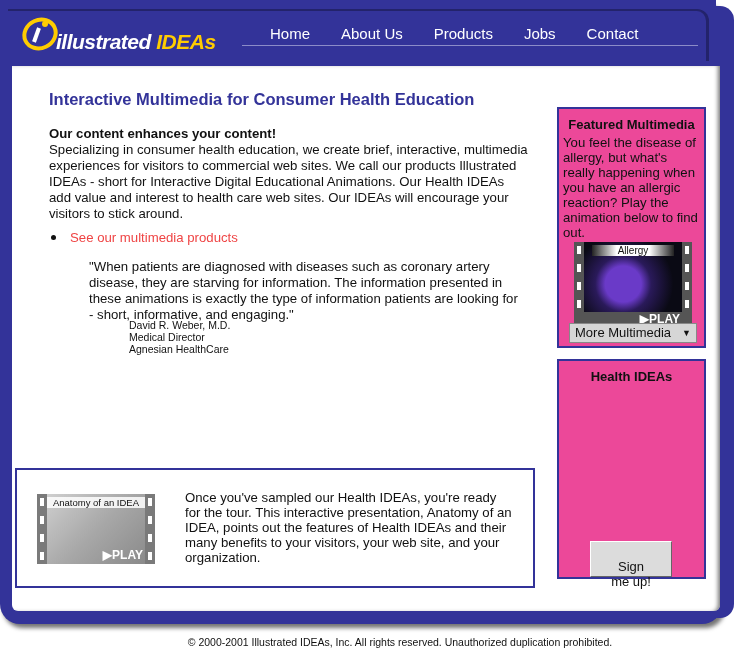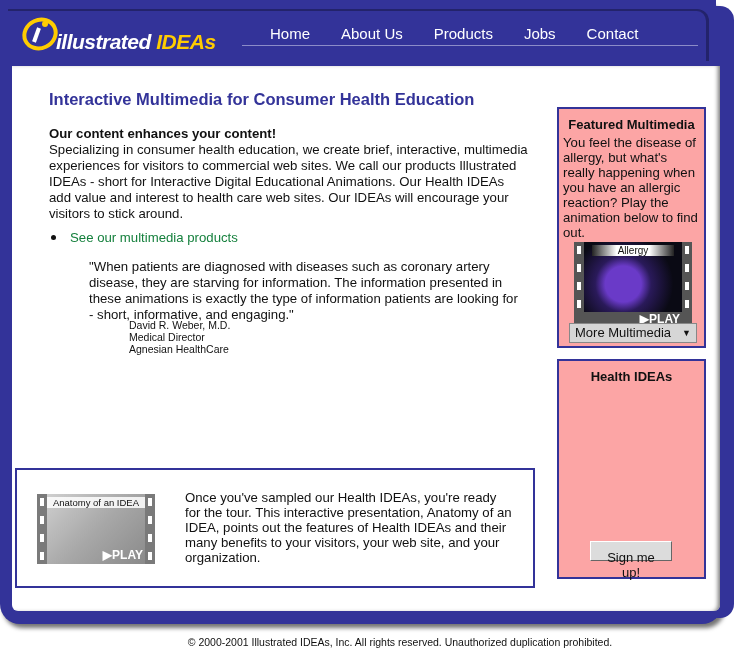--- a/index.html
+++ b/index.html
@@ -14,46 +14,46 @@
   .logo-text { position:absolute; left:36px; top:20px; font-size:21px; font-weight:bold; font-style:italic; color:#ffffff; letter-spacing:-0.5px; white-space:nowrap; }
   .logo-text .ideas { color:#ffcc00; }
   .nav { position:absolute; left:270px; top:25px; display:flex; }
   .nav a { color:#ffffff; text-decoration:none; font-size:15px; margin-right:31px; cursor:pointer; }
   .content { position:absolute; left:12px; top:66px; width:708px; height:545px; background:#ffffff; border-radius:0 0 6px 6px; box-shadow: inset -4px 0 4px -2px #777; }
   .page-title { position:absolute; left:37px; top:24px; font-size:16.5px; font-weight:bold; color:#333399; white-space:nowrap; }
   .intro { position:absolute; left:37px; top:60px; width:480px; font-size:13.2px; line-height:16px; color:#111; }
   .intro b { display:block; font-size:13.2px; }
   .bullet { position:absolute; left:37px; top:164px; font-size:13.2px; color:#333399; }
   .bullet .dot { display:inline-block; width:5px; height:5px; border-radius:50%; background:#111; margin:0 14px 2px 2px; vertical-align:middle; }
-  .bullet a { color:#15803d; text-decoration:none; cursor:pointer; }
+  .bullet a { color:#ef4444; text-decoration:none; cursor:pointer; }
   .quote { position:absolute; left:77px; top:193px; width:430px; font-size:13.2px; line-height:16px; color:#111; }
   .attribution { position:absolute; left:117px; top:253px; font-size:10.5px; line-height:12px; color:#111; }
   .tour-box { position:absolute; left:3px; top:402px; width:516px; height:116px; border:2px solid #333399; background:#fff; }
   .tour-thumb { position:absolute; left:20px; top:24px; width:118px; height:70px; background:#7a7a7a; }
   .tour-thumb .inner { position:absolute; left:10px; top:0; width:98px; height:70px; background:linear-gradient(135deg,#cfcfcf,#a8a8a8 50%,#8a8a8a); }
   .tour-thumb .cap { position:absolute; left:10px; top:3px; width:98px; text-align:center; font-size:9.5px; color:#111; background:rgba(255,255,255,0.85); }
   .tour-thumb .play { position:absolute; right:12px; bottom:2px; font-size:12px; font-weight:bold; color:#fff; }
   .tour-thumb .holes { position:absolute; top:4px; width:4px; height:62px; display:flex; flex-direction:column; justify-content:space-between; }
   .tour-thumb .holes span { display:block; width:4px; height:8px; background:#fff; }
   .tour-text { position:absolute; left:168px; top:20px; width:330px; font-size:13.2px; line-height:15px; color:#111; }
-  .side-box { position:absolute; left:545px; width:145px; background:#fca5a5; border:2px solid #333399; }
+  .side-box { position:absolute; left:545px; width:145px; background:#ec4899; border:2px solid #333399; }
   .side-box h3 { margin:8px 0 3px 0; text-align:center; font-size:13px; font-weight:bold; color:#111; }
   .side-box p { margin:0 4px; font-size:13.2px; line-height:15px; color:#111; }
   .featured { top:41px; height:237px; }
   .allergy-thumb { position:absolute; left:15px; top:133px; width:118px; height:86px; background:#555; }
   .allergy-thumb .inner { position:absolute; left:10px; top:0; width:98px; height:70px; background:radial-gradient(circle at 40% 60%, #6a3ac8 0 18px, #2a1a5a 28px, #0a0a14 50px); }
   .allergy-thumb .cap { position:absolute; left:18px; top:3px; width:82px; text-align:center; font-size:10px; color:#111; background:linear-gradient(90deg,#222,#fff 30%,#fff 70%,#222); }
   .allergy-thumb .play { position:absolute; right:12px; bottom:2px; font-size:12px; font-weight:bold; color:#fff; }
   .allergy-thumb .holes { position:absolute; top:4px; width:4px; height:62px; display:flex; flex-direction:column; justify-content:space-between; }
   .allergy-thumb .holes span { display:block; width:4px; height:8px; background:#fff; }
   .select { position:absolute; left:10px; top:214px; width:126px; height:18px; border:1px solid #888; background:#d6d6d6; font-size:13px; line-height:18px; color:#111; cursor:pointer; }
   .select .lbl { position:absolute; left:5px; top:0; }
   .select .arrow { position:absolute; right:5px; top:0; font-size:9px; }
   .health { top:293px; height:216px; }
-  .signup { position:absolute; left:31px; top:180px; width:82px; height:20px; background:#dcdcdc; border:1px solid #fff; border-right-color:#666; border-bottom-color:#666; font-size:13px; font-family:"Liberation Sans", sans-serif; color:#111; cursor:pointer; padding:8px; }
+  .signup { position:absolute; left:31px; top:180px; width:82px; height:20px; background:#dcdcdc; border:1px solid #fff; border-right-color:#666; border-bottom-color:#666; font-size:13px; font-family:"Liberation Sans", sans-serif; color:#111; cursor:pointer; padding:17px; }
   .footer { position:absolute; left:0; top:636px; width:736px; text-align:center; font-size:10.5px; color:#111;margin-left:32px; }
 </style>
 </head>
 <body>
 
 <div class="frame">
   <div class="frame-outer"></div>
   <div class="frame-right"></div>
 
   <div class="header">

